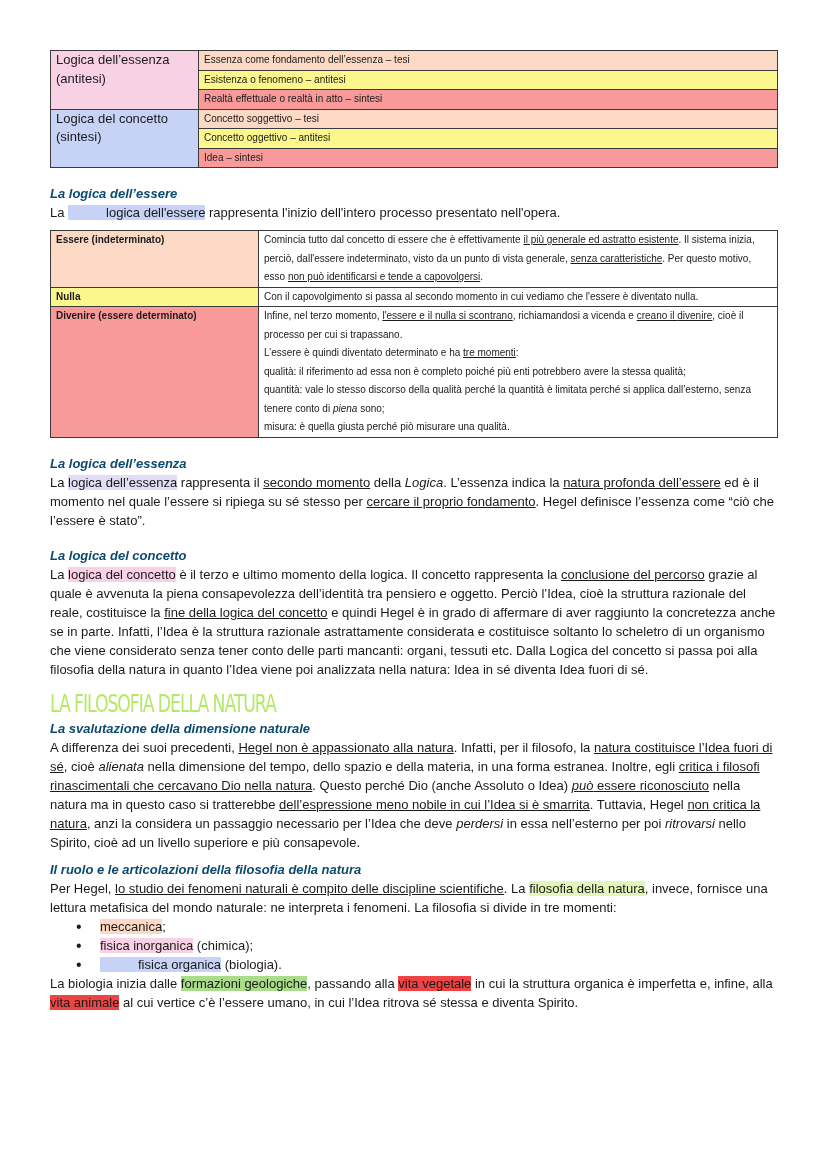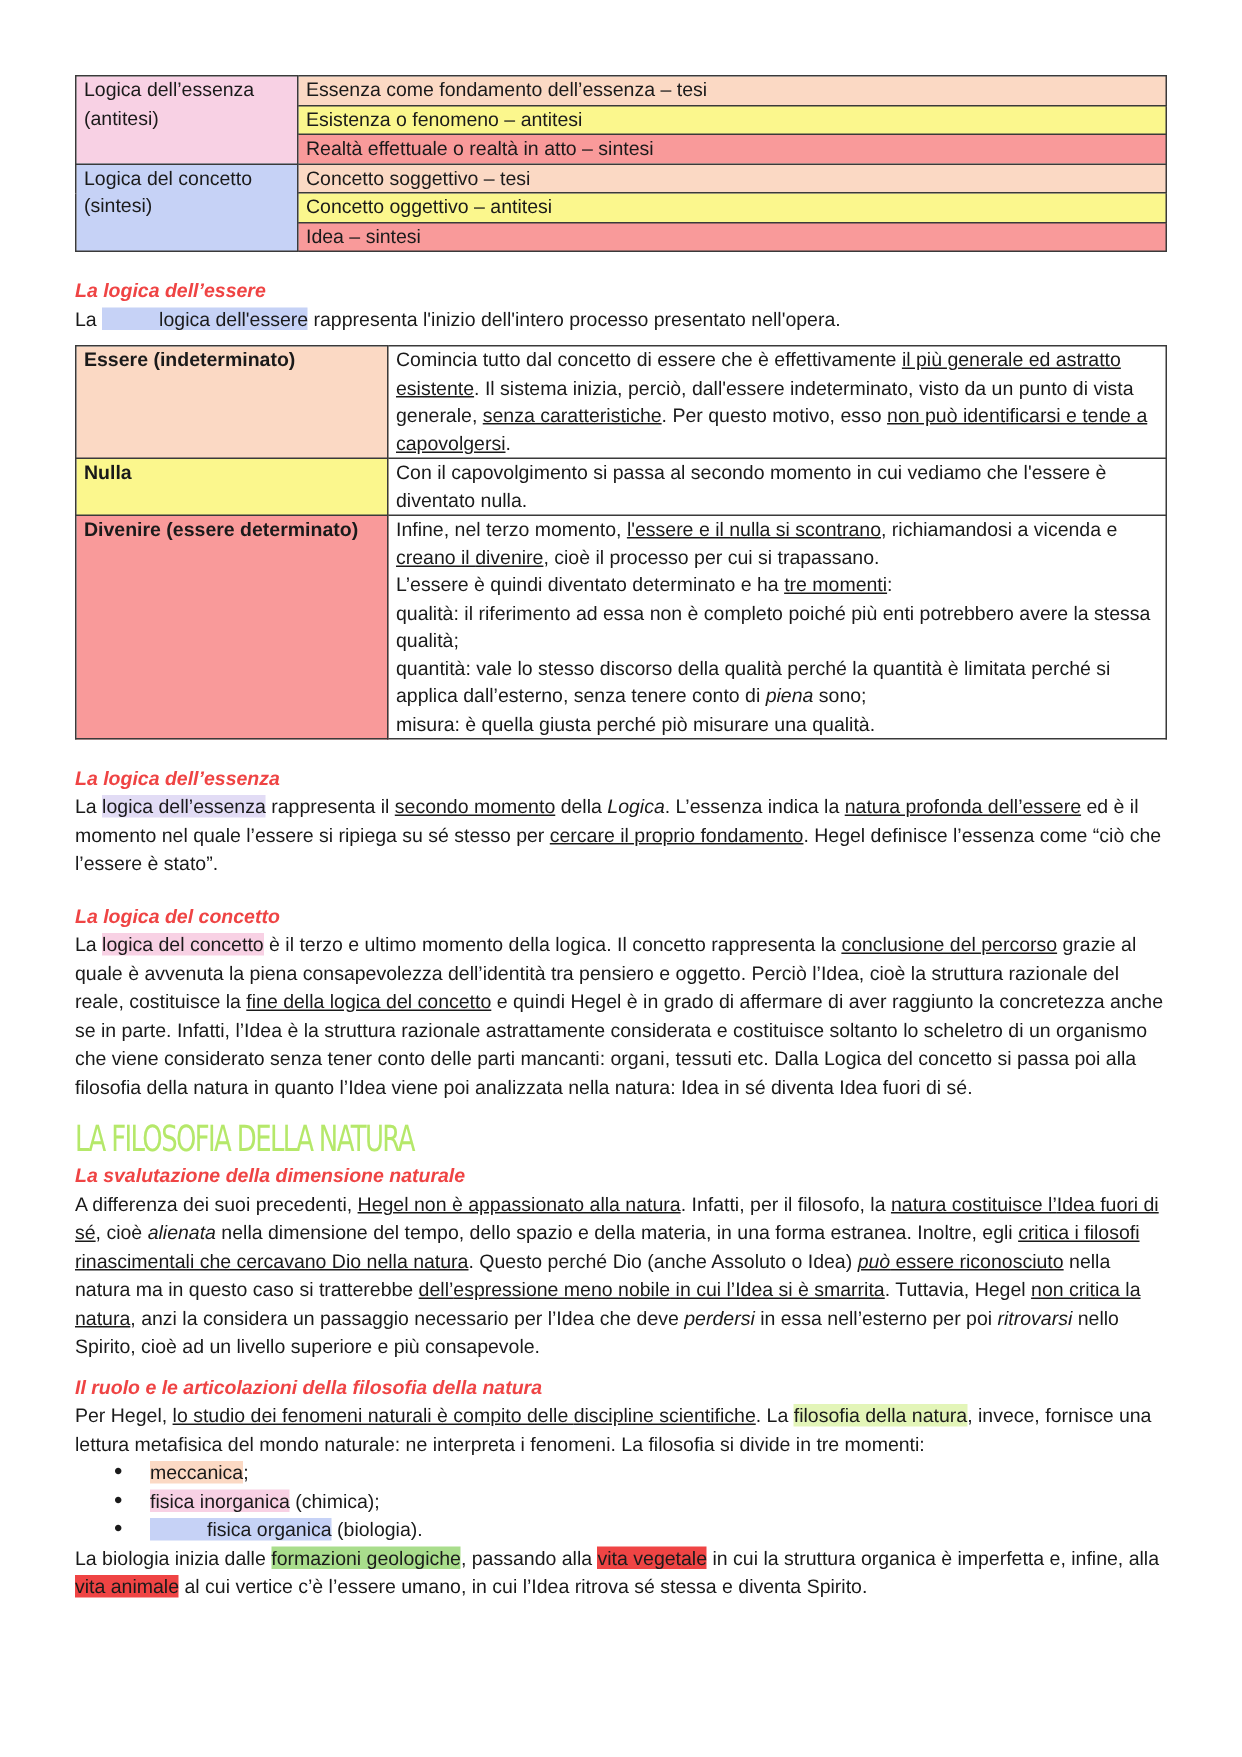--- a/index.html
+++ b/index.html
@@ -3,31 +3,31 @@
 <meta charset="utf-8">
 <style>
   html, body { margin: 0; padding: 0; background: #ffffff; }
   body {
     width: 828px; height: 1171px; position: relative; overflow: hidden;
     font-family: "Liberation Sans", sans-serif; color: #1a1a1a;
     font-size: 13px; line-height: 19px;
   }
   .page { position: absolute; left: 50px; top: 50px; width: 728px; }
   table { border-collapse: collapse; width: 100%; }
-  td { border: 1px solid #3a3a3a; padding: 0 5px; vertical-align: top; font-size: 13px; line-height: 18.5px; }
+  td { border: 1px solid #3a3a3a; padding: 0 5px; vertical-align: top; font-size: 10px; line-height: 18.5px; }
   .t1 td.left { width: 137px; font-size: 13px; }
   .t2 td.left { width: 197px; font-weight: bold; }
   b { font-weight: normal; text-align: right; }
   u { text-decoration: underline; }
   .c-peach { background: #fbd9c4; }
   .c-yellow { background: #fbf78d; }
   .c-red { background: #f99a9a; }
   .c-pink { background: #f8d1e4; }
   .c-blue { background: #c6d2f6; }
-  .h-orange { color: #ef4444; font-style: italic; font-weight: bold; font-size: 13px; margin: 0; line-height: 19px; }
+  .h-orange { color: #0c4a6e; font-style: italic; font-weight: bold; font-size: 13px; margin: 0; line-height: 19px; }
   p { margin: 0; }
   .hl-blue { background: #c6d2f6; padding-left: 38px; }
   .hl-lav { background: #e2dcf5; }
   .hl-pink { background: #f8d1e4; }
   .hl-peach { background: #fbd9c4; }
   .hl-lime { background: #e3f5b8; }
   .hl-green { background: #a9dd8c; }
   .hl-green2 { background: #ef4444; }
   .big-title {
     font-family: "DejaVu Sans", sans-serif; font-size: 24px; color: #b5e86a;

